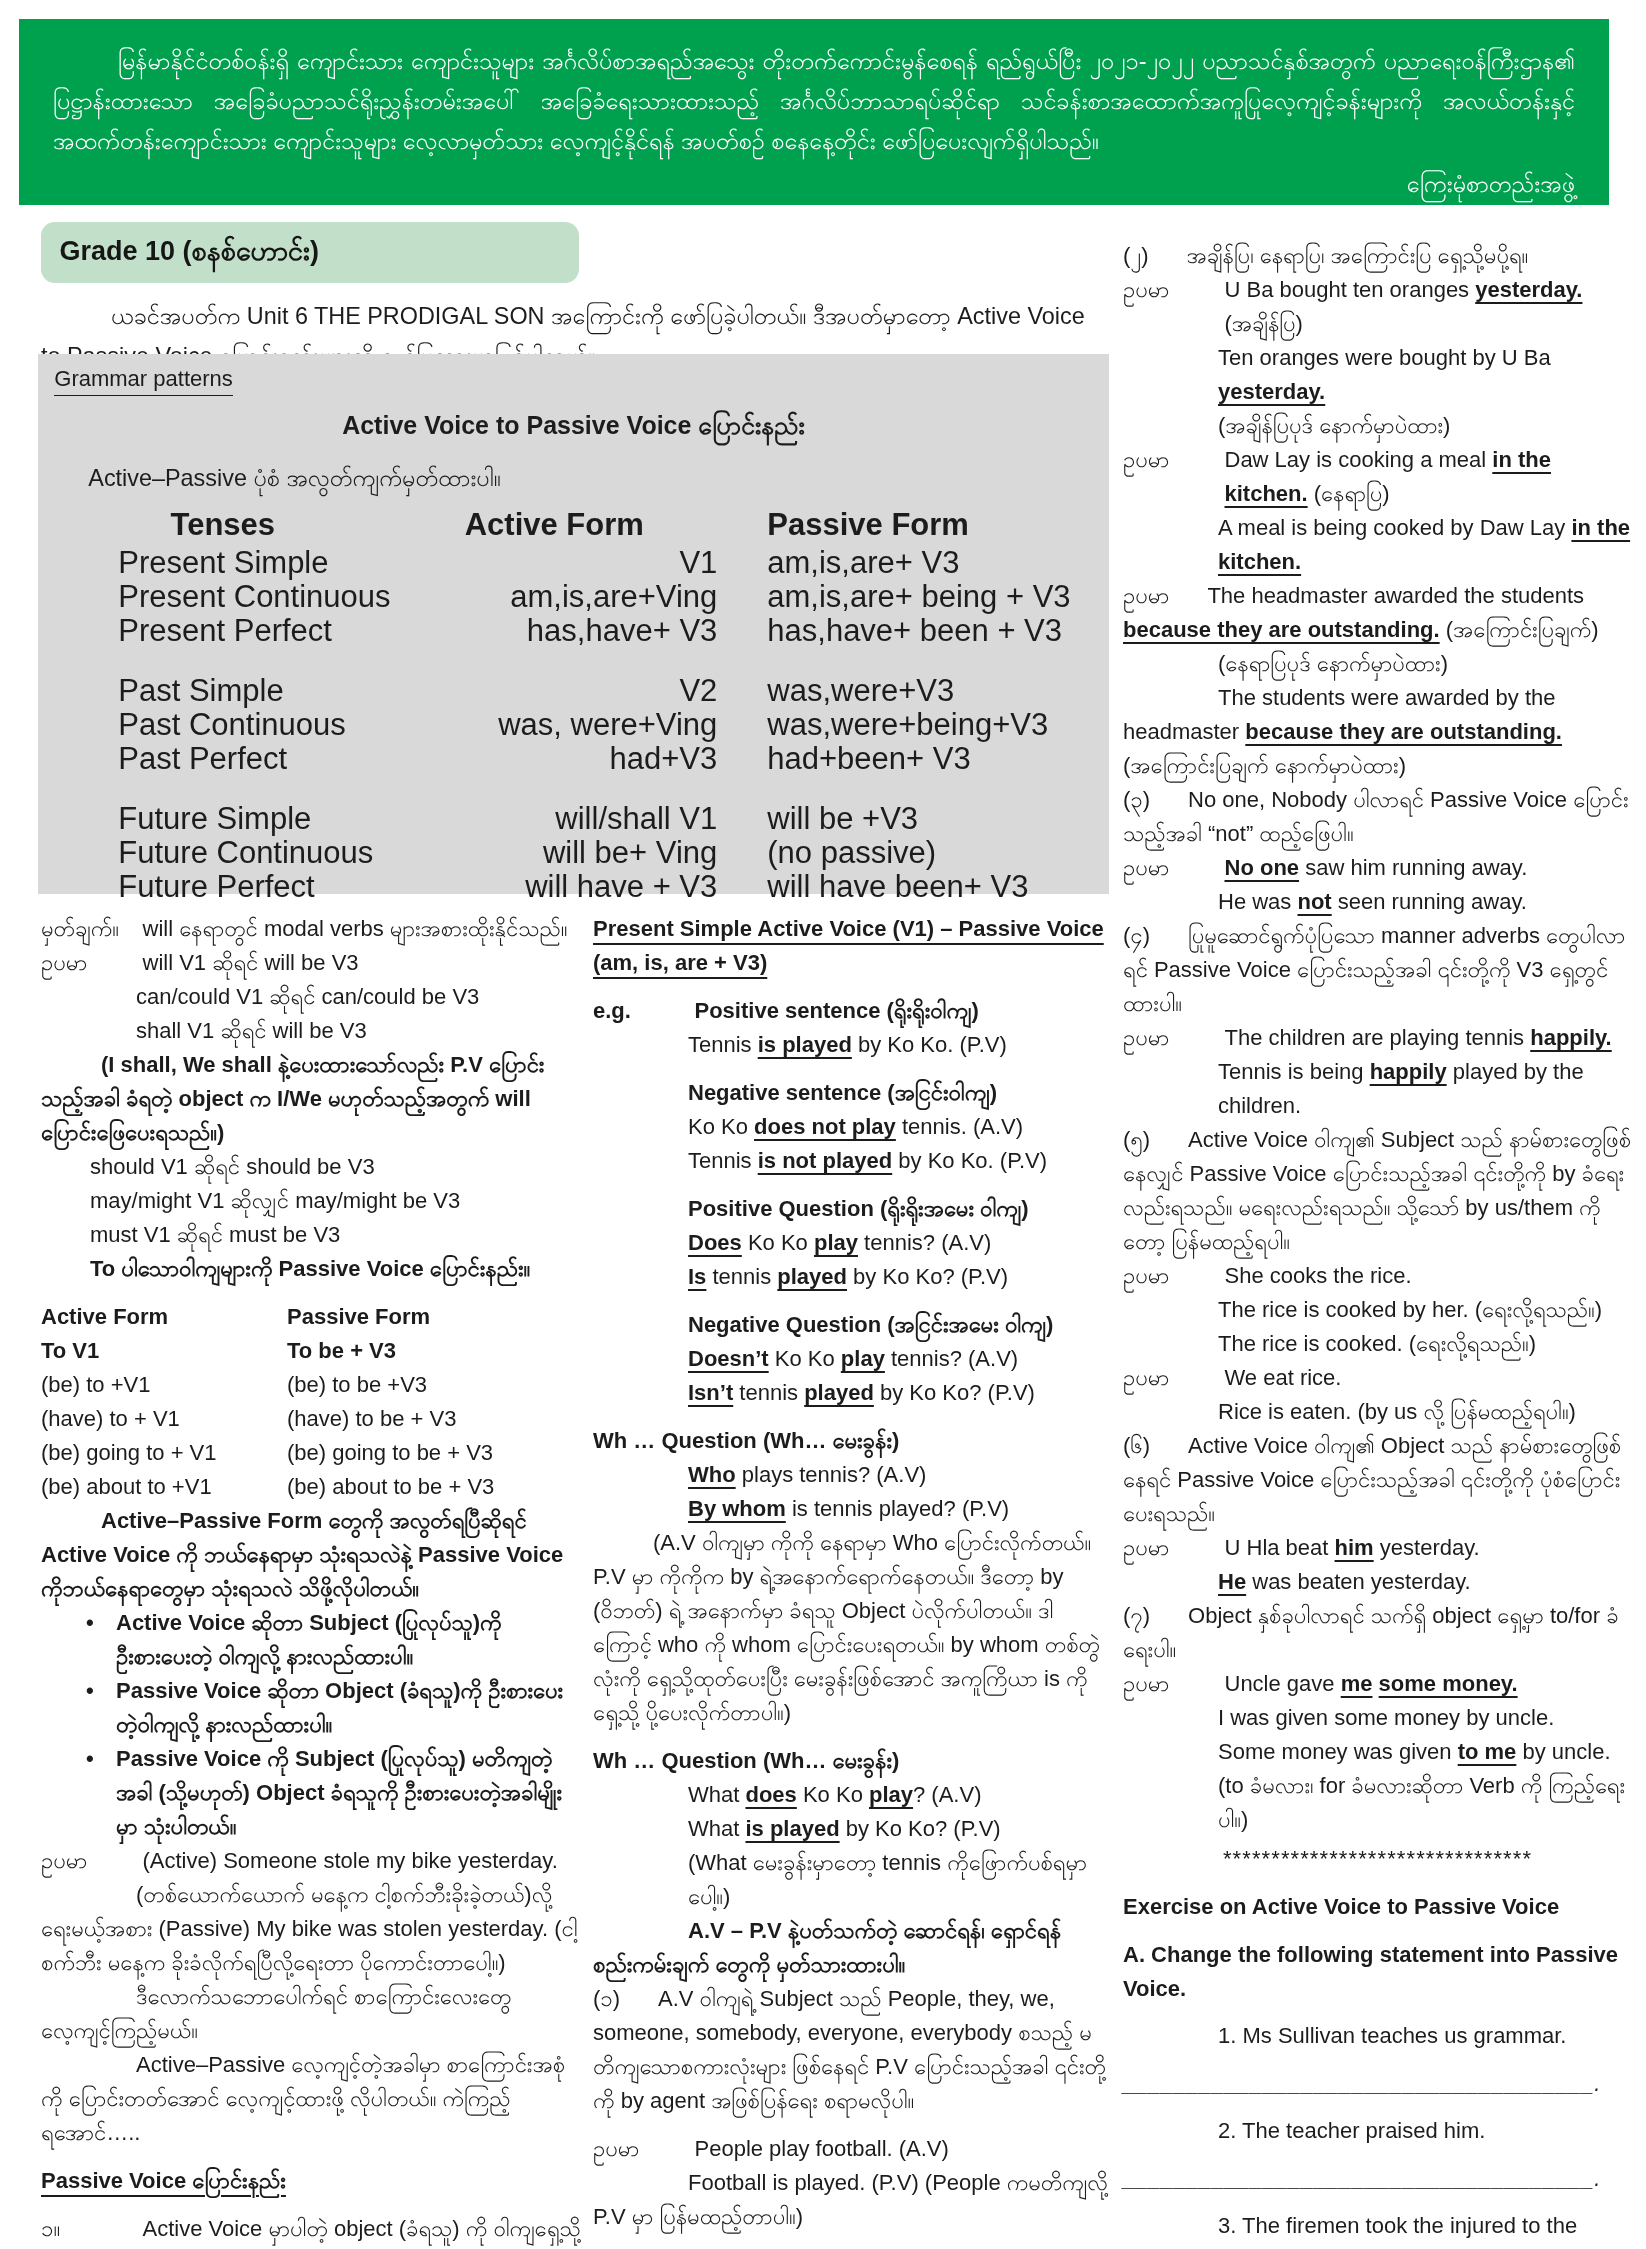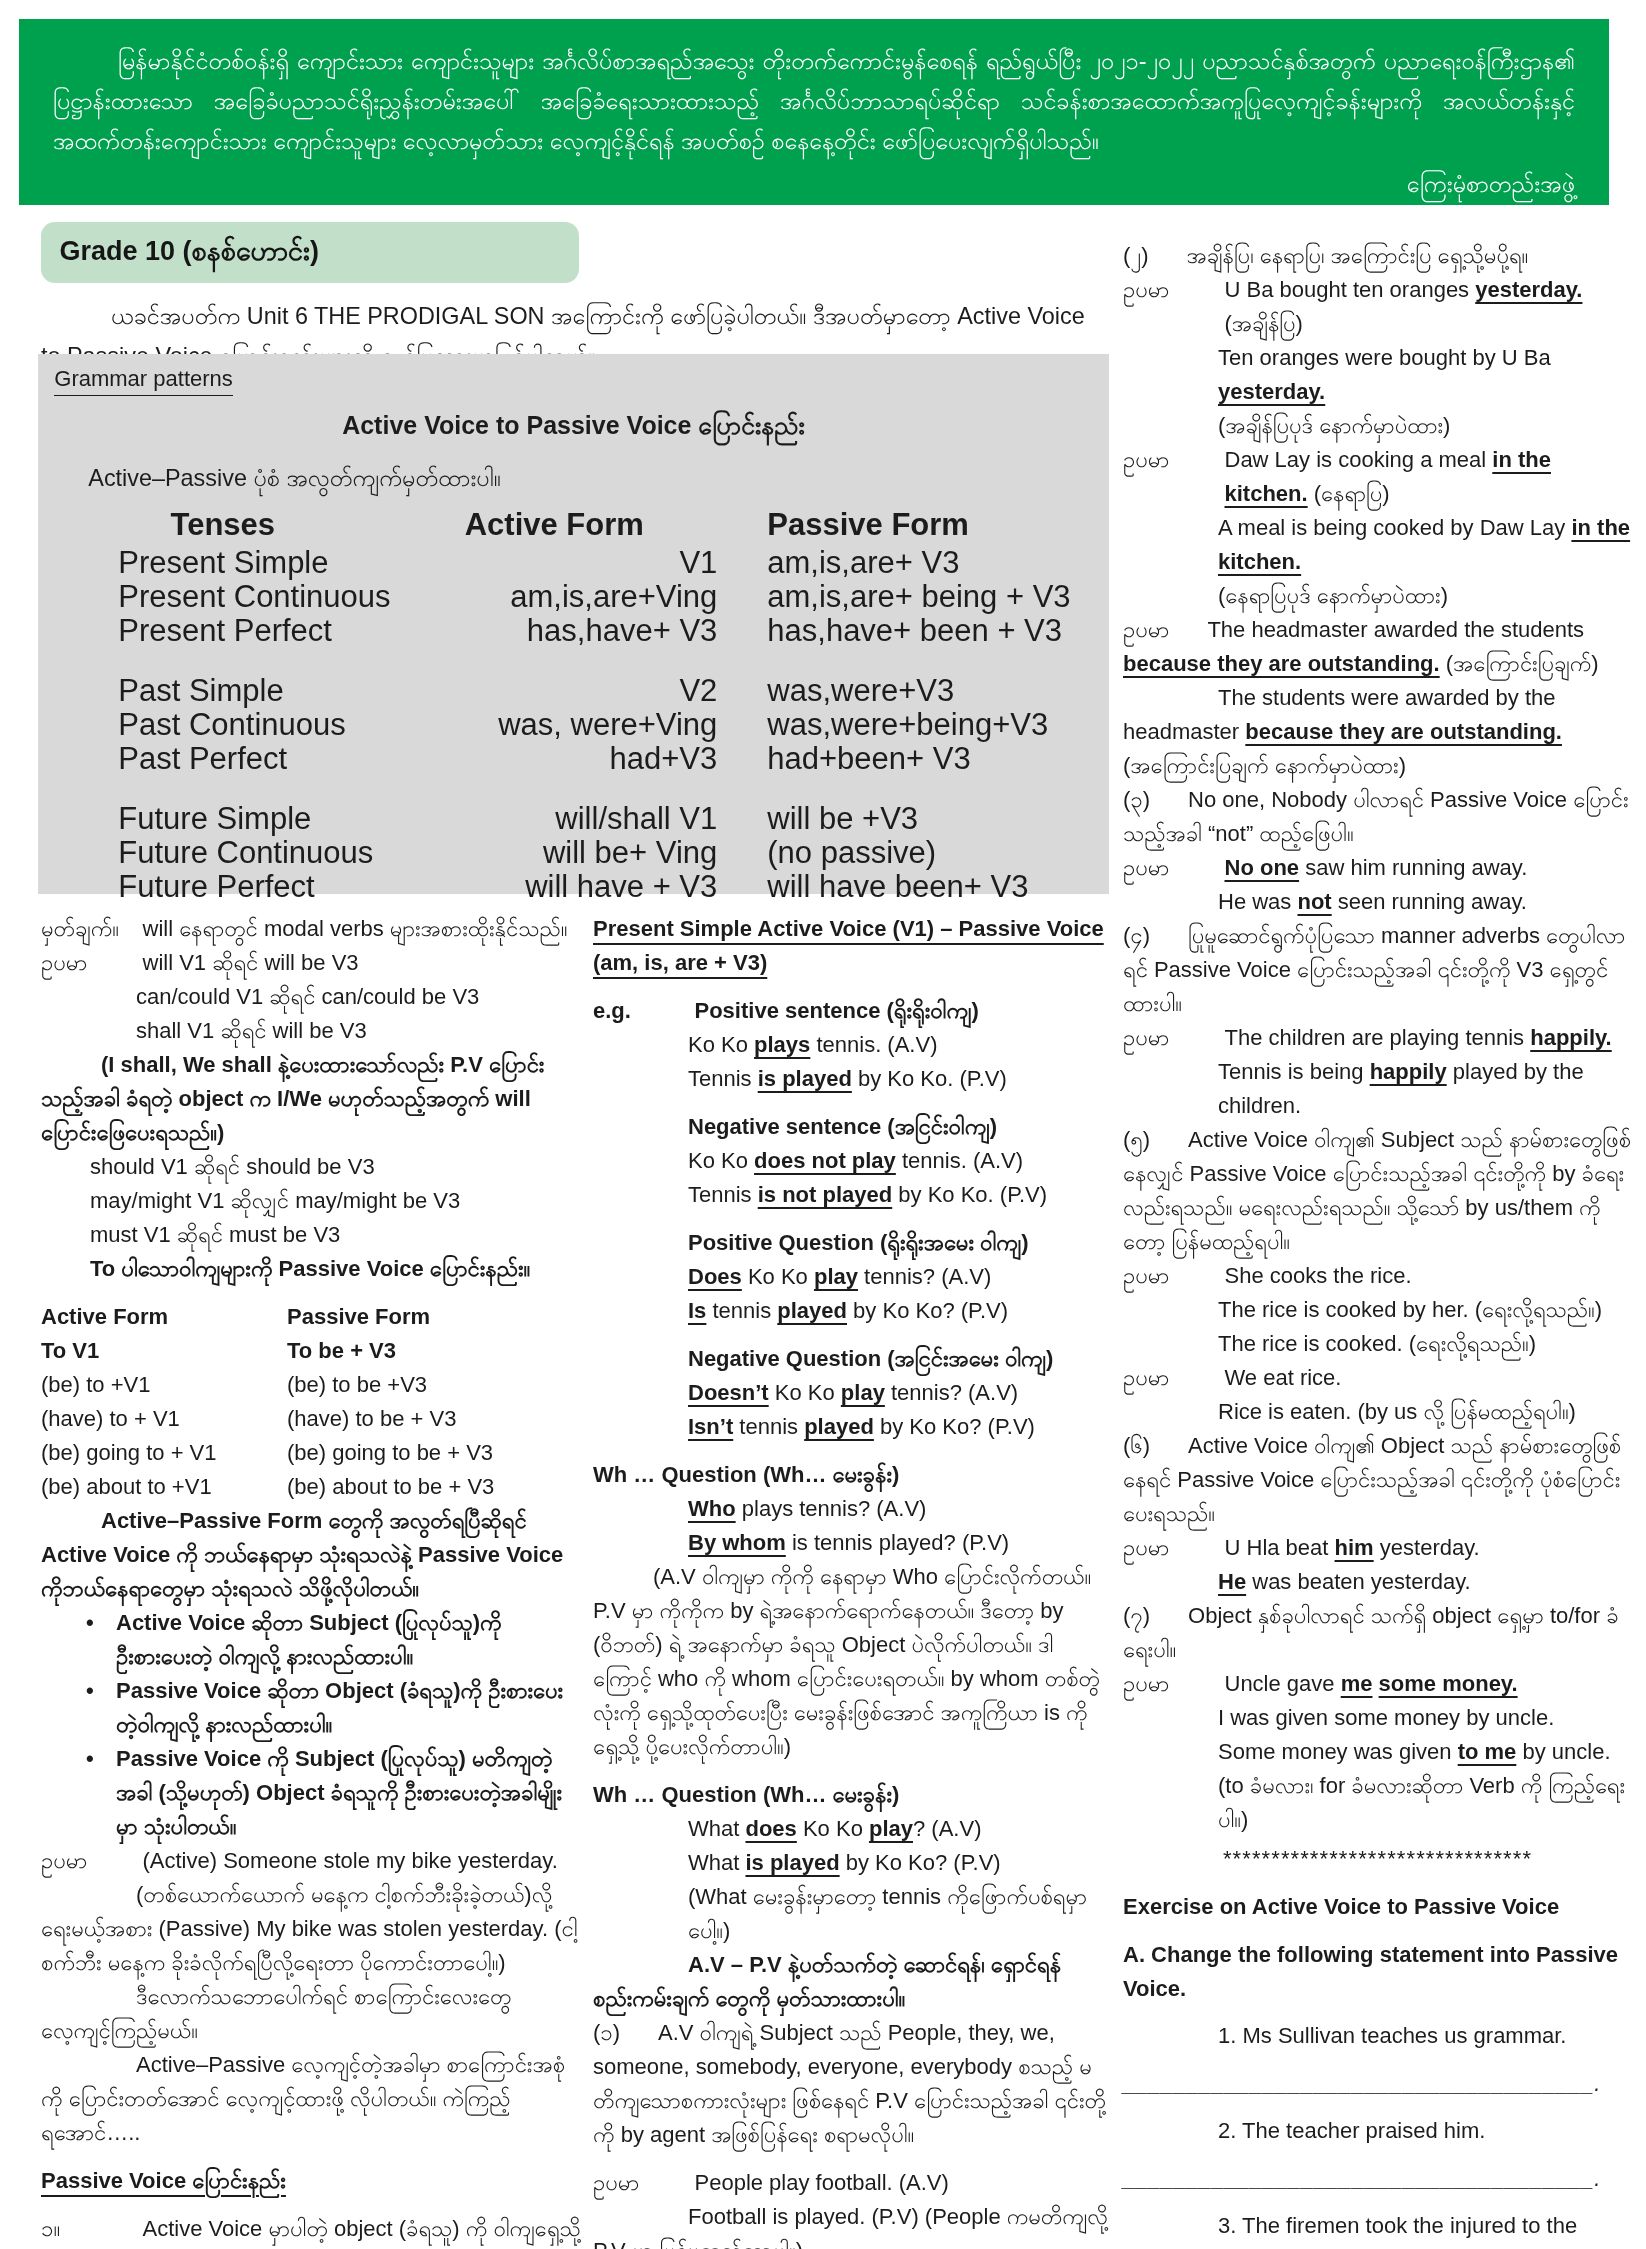--- a/index.html
+++ b/index.html
@@ -213,21 +213,20 @@
       <span class="lbl" data-name="line-label">၂။</span>
       <span class="bd" data-name="line-text"><span data-name="text-segment">Active Voice ဝါကျရဲ့ ကြိယာသဏ္ဌာန်နှင့် ကိုက်ညီတဲ့ Passive Voice ကြိယာတွဲကို ပြောင်းရေးပါ။</span></span>
     </div>
   </div>
 <div class="col col-mid" data-name="middle-column">
     <div class="ln b u" data-name="pattern-heading"><span class="bd" data-name="line-text"><span data-name="text-segment">Present Simple Active Voice (V1) – Passive Voice (am, is, are + V3)</span></span></div>
     <div class="ln b gap hang" data-name="text-line">
       <span class="lbl" data-name="line-label">e.g.</span>
       <span class="bd" data-name="line-text"><span data-name="text-segment">Positive sentence (ရိုးရိုးဝါကျ)</span></span>
     </div>
-    <div class="ln ind2" data-name="text-line"><span class="bd" data-name="line-text"><span data-name="text-segment">Ko Ko </span><span class="bu" data-name="text-segment">plays</span><span data-name="text-segment"> tennis. (A.V)</span></span></div>
     <div class="ln ind2" data-name="text-line"><span class="bd" data-name="line-text"><span data-name="text-segment">Tennis </span><span class="bu" data-name="text-segment">is played</span><span data-name="text-segment"> by Ko Ko. (P.V)</span></span></div>
     <div class="ln ind2 b gap" data-name="text-line"><span class="bd" data-name="line-text"><span data-name="text-segment">Negative sentence (အငြင်းဝါကျ)</span></span></div>
     <div class="ln ind2" data-name="text-line"><span class="bd" data-name="line-text"><span data-name="text-segment">Ko Ko </span><span class="bu" data-name="text-segment">does not play</span><span data-name="text-segment"> tennis. (A.V)</span></span></div>
     <div class="ln ind2" data-name="text-line"><span class="bd" data-name="line-text"><span data-name="text-segment">Tennis </span><span class="bu" data-name="text-segment">is not played</span><span data-name="text-segment"> by Ko Ko. (P.V)</span></span></div>
     <div class="ln ind2 b gap" data-name="text-line"><span class="bd" data-name="line-text"><span data-name="text-segment">Positive Question (ရိုးရိုးအမေး ဝါကျ)</span></span></div>
     <div class="ln ind2" data-name="text-line"><span class="bd" data-name="line-text"><span class="bu" data-name="text-segment">Does</span><span data-name="text-segment"> Ko Ko </span><span class="bu" data-name="text-segment">play</span><span data-name="text-segment"> tennis? (A.V)</span></span></div>
     <div class="ln ind2" data-name="text-line"><span class="bd" data-name="line-text"><span class="bu" data-name="text-segment">Is</span><span data-name="text-segment"> tennis </span><span class="bu" data-name="text-segment">played</span><span data-name="text-segment"> by Ko Ko? (P.V)</span></span></div>
     <div class="ln ind2 b gap" data-name="text-line"><span class="bd" data-name="line-text"><span data-name="text-segment">Negative Question (အငြင်းအမေး ဝါကျ)</span></span></div>
     <div class="ln ind2" data-name="text-line"><span class="bd" data-name="line-text"><span class="bu" data-name="text-segment">Doesn’t</span><span data-name="text-segment"> Ko Ko </span><span class="bu" data-name="text-segment">play</span><span data-name="text-segment"> tennis? (A.V)</span></span></div>
     <div class="ln ind2" data-name="text-line"><span class="bd" data-name="line-text"><span class="bu" data-name="text-segment">Isn’t</span><span data-name="text-segment"> tennis </span><span class="bu" data-name="text-segment">played</span><span data-name="text-segment"> by Ko Ko? (P.V)</span></span></div>
@@ -253,22 +252,22 @@
       <span class="lbl" data-name="line-label">ဥပမာ</span>
       <span class="bd" data-name="line-text"><span data-name="text-segment">U Ba bought ten oranges </span><span class="bu" data-name="text-segment">yesterday.</span><span data-name="text-segment"> (အချိန်ပြ)</span></span>
     </div>
     <div class="ln ind2" data-name="text-line"><span class="bd" data-name="line-text"><span data-name="text-segment">Ten oranges were bought by U Ba </span><span class="bu" data-name="text-segment">yesterday.</span></span></div>
     <div class="ln ind2" data-name="text-line"><span class="bd" data-name="line-text"><span data-name="text-segment">(အချိန်ပြပုဒ် နောက်မှာပဲထား)</span></span></div>
     <div class="ln hang" data-name="text-line">
       <span class="lbl" data-name="line-label">ဥပမာ</span>
       <span class="bd" data-name="line-text"><span data-name="text-segment">Daw Lay is cooking a meal </span><span class="bu" data-name="text-segment">in the kitchen.</span><span data-name="text-segment"> (နေရာပြ)</span></span>
     </div>
     <div class="ln ind2" data-name="text-line"><span class="bd" data-name="line-text"><span data-name="text-segment">A meal is being cooked by Daw Lay </span><span class="bu" data-name="text-segment">in the kitchen.</span></span></div>
+    <div class="ln" data-name="text-line"><span class="lbl inl" data-name="line-label">ဥပမာ</span><span class="bd" data-name="line-text"><span data-name="text-segment">The headmaster awarded the students </span><span class="bu" data-name="text-segment">because they are outstanding.</span><span data-name="text-segment"> (အကြောင်းပြချက်)</span></span></div>
     <div class="ln ind2" data-name="text-line"><span class="bd" data-name="line-text"><span data-name="text-segment">(နေရာပြပုဒ် နောက်မှာပဲထား)</span></span></div>
-    <div class="ln" data-name="text-line"><span class="lbl inl" data-name="line-label">ဥပမာ</span><span class="bd" data-name="line-text"><span data-name="text-segment">The headmaster awarded the students </span><span class="bu" data-name="text-segment">because they are outstanding.</span><span data-name="text-segment"> (အကြောင်းပြချက်)</span></span></div>
     <div class="ln pi2" data-name="text-line"><span class="bd" data-name="line-text"><span data-name="text-segment">The students were awarded by the headmaster </span><span class="bu" data-name="text-segment">because they are outstanding.</span><span data-name="text-segment"> (အကြောင်းပြချက် နောက်မှာပဲထား)</span></span></div>
     <div class="ln" data-name="text-line"><span class="lbl inl" data-name="line-label">(၃)</span><span class="bd" data-name="line-text"><span data-name="text-segment">No one, Nobody ပါလာရင် Passive Voice ပြောင်းသည့်အခါ “not” ထည့်ဖြေပါ။</span></span></div>
     <div class="ln hang" data-name="text-line">
       <span class="lbl" data-name="line-label">ဥပမာ</span>
       <span class="bd" data-name="line-text"><span class="bu" data-name="text-segment">No one</span><span data-name="text-segment"> saw him running away.</span></span>
     </div>
     <div class="ln ind2" data-name="text-line"><span class="bd" data-name="line-text"><span data-name="text-segment">He was </span><span class="bu" data-name="text-segment">not</span><span data-name="text-segment"> seen running away.</span></span></div>
     <div class="ln" data-name="text-line"><span class="lbl inl" data-name="line-label">(၄)</span><span class="bd" data-name="line-text"><span data-name="text-segment">ပြုမူဆောင်ရွက်ပုံပြသော manner adverbs တွေပါလာရင် Passive Voice ပြောင်းသည့်အခါ ၎င်းတို့ကို V3 ရှေ့တွင်ထားပါ။</span></span></div>
     <div class="ln hang" data-name="text-line">
       <span class="lbl" data-name="line-label">ဥပမာ</span>

